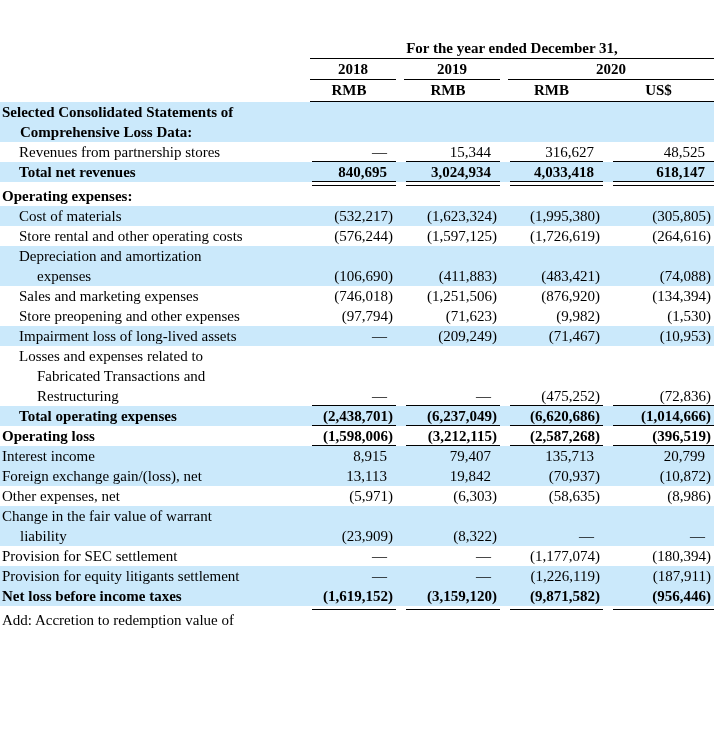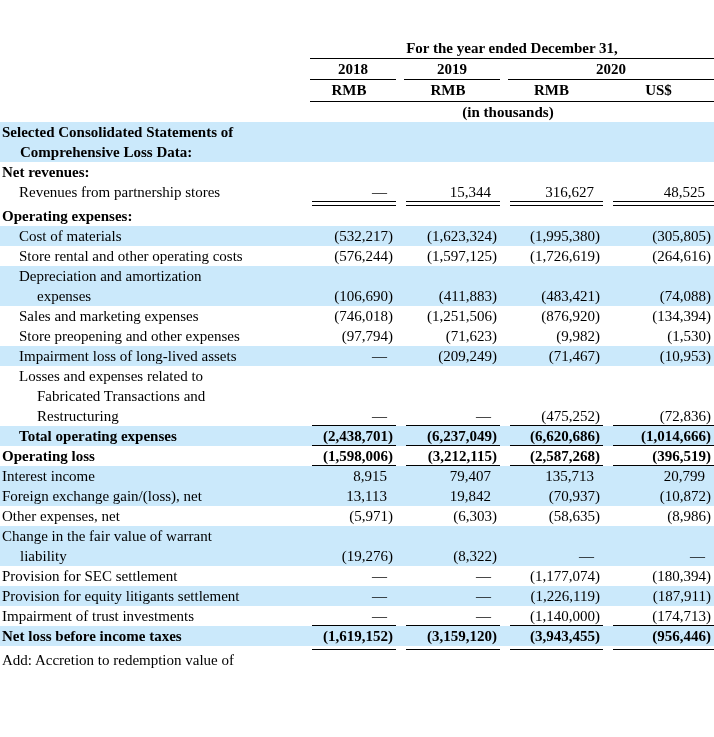--- a/index.html
+++ b/index.html
@@ -108,70 +108,80 @@
       <td>
             <div class="hd center bold">US$</div>
           </td>
     </tr>
     <tr class="fullrule">
       <td></td>
       <td colspan="4">
             <div class="hline"></div>
           </td>
     </tr>
-    <tr>
-      <td></td>
-      <td colspan="4">
-        <div class="hd center bold">(in thousands)</div>
-      </td>
-    </tr>
 
     </tbody>
       <tbody id="rows">
         <tr class="blue">
           <td>
             <div class="label bold">Selected Consolidated Statements of
 Comprehensive Loss Data:</div>
           </td>
           <td></td>
           <td></td>
           <td></td>
           <td></td>
         </tr>
         <tr class="">
           <td>
-            <div class="label bold">Net revenues:</div>
-          </td>
-          <td></td>
-          <td></td>
-          <td></td>
-          <td></td>
-        </tr>
-        <tr class="">
-          <td>
             <div class="label ind1">Revenues from partnership stores</div>
           </td>
           <td>
             <div class="cellline ub">
               <span class="num">—</span>
             </div>
           </td>
           <td>
             <div class="cellline ub">
               <span class="num">15,344</span>
             </div>
           </td>
           <td>
             <div class="cellline ub">
               <span class="num">316,627</span>
             </div>
           </td>
           <td>
             <div class="cellline ub">
               <span class="num">48,525</span>
+            </div>
+          </td>
+        </tr>
+        <tr class="blue">
+          <td>
+            <div class="label ind1 bold">Total net revenues</div>
+          </td>
+          <td>
+            <div class="cellline ub">
+              <span class="num bold">840,695</span>
+            </div>
+          </td>
+          <td>
+            <div class="cellline ub">
+              <span class="num bold">3,024,934</span>
+            </div>
+          </td>
+          <td>
+            <div class="cellline ub">
+              <span class="num bold">4,033,418</span>
+            </div>
+          </td>
+          <td>
+            <div class="cellline ub">
+              <span class="num bold">618,147</span>
             </div>
           </td>
         </tr>
         <tr>
           <td></td>
           <td>
             <div class="sp-line"></div>
           </td>
           <td>
             <div class="sp-line"></div>
@@ -495,21 +505,21 @@
             </div>
           </td>
         </tr>
         <tr class="blue">
           <td>
             <div class="label">Change in the fair value of warrant
 liability</div>
           </td>
           <td>
             <div class="cellline">
-              <span class="num neg">(19,276)</span>
+              <span class="num neg">(23,909)</span>
             </div>
           </td>
           <td>
             <div class="cellline">
               <span class="num neg">(8,322)</span>
             </div>
           </td>
           <td>
             <div class="cellline">
               <span class="num">—</span>
@@ -564,62 +574,37 @@
             <div class="cellline">
               <span class="num neg">(1,226,119)</span>
             </div>
           </td>
           <td>
             <div class="cellline">
               <span class="num neg">(187,911)</span>
             </div>
           </td>
         </tr>
-        <tr class="">
-          <td>
-            <div class="label">Impairment of trust investments</div>
-          </td>
-          <td>
-            <div class="cellline ub">
-              <span class="num">—</span>
-            </div>
-          </td>
-          <td>
-            <div class="cellline ub">
-              <span class="num">—</span>
-            </div>
-          </td>
-          <td>
-            <div class="cellline ub">
-              <span class="num neg">(1,140,000)</span>
-            </div>
-          </td>
-          <td>
-            <div class="cellline ub">
-              <span class="num neg">(174,713)</span>
-            </div>
-          </td>
-        </tr>
         <tr class="blue">
           <td>
             <div class="label bold">Net loss before income taxes</div>
           </td>
           <td>
             <div class="cellline">
               <span class="num neg bold">(1,619,152)</span>
             </div>
           </td>
           <td>
             <div class="cellline">
               <span class="num neg bold">(3,159,120)</span>
             </div>
           </td>
           <td>
             <div class="cellline">
-              <span class="num neg bold">(3,943,455)</span>
+              <span class="num neg bold">(9,871,582)</span>
             </div>
           </td>
           <td>
             <div class="cellline">
               <span class="num neg bold">(956,446)</span>
             </div>
           </td>
         </tr>
         <tr>
           <td></td>

